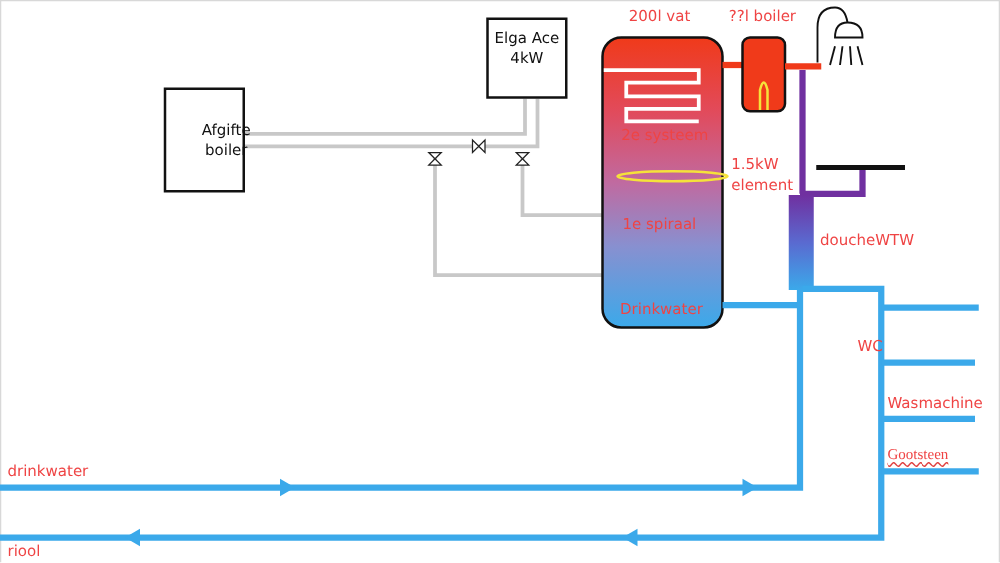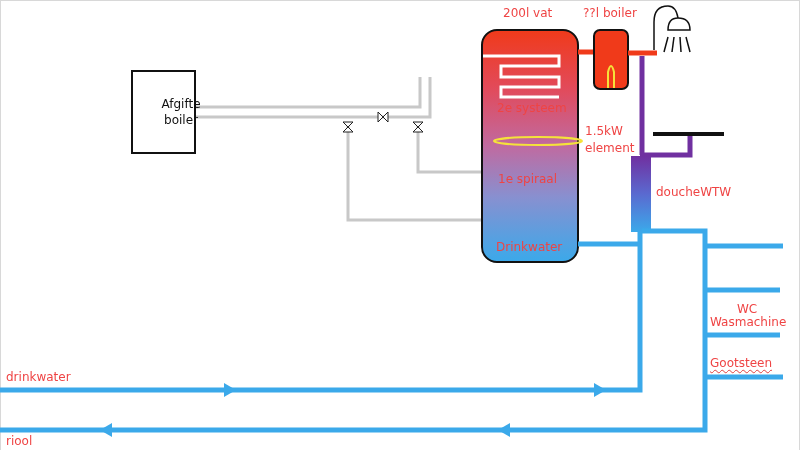--- a/index.html
+++ b/index.html
@@ -96,27 +96,31 @@
       <polygon points="594,383 606,390 594,397"></polygon>
       <polygon points="112,423 100,430 112,437"></polygon>
       <polygon points="510,423 498,430 510,437"></polygon>
     </g>
   </svg>
 
   <div class="box" style="left:131px;top:70px;width:65px;height:84px;flex-direction:column;padding-left:35px;">
     <span>Afgifte</span>
     <span>boiler</span>
   </div>
+  <div class="box" style="left:389px;top:14px;width:65px;height:65px;flex-direction:column;justify-content:flex-start;padding-top:6px;">
+    <span>Elga Ace</span>
+    <span>4kW</span>
+  </div>
 
   <div class="lbl" style="left:503px;top:6px;">200l vat</div>
   <div class="lbl" style="left:583px;top:6px;">??l boiler</div>
   <div class="lbl" style="left:497px;top:101px;">2e systeem</div>
   <div class="lbl" style="left:585px;top:124px;">1.5kW</div>
   <div class="lbl" style="left:585px;top:141px;">element</div>
   <div class="lbl" style="left:498px;top:155px;margin-top:17px;">1e spiraal</div>
   <div class="lbl" style="left:496px;top:240px;">Drinkwater</div>
   <div class="lbl" style="left:656px;top:185px;">doucheWTW</div>
-  <div class="lbl" style="left:737px;top:270px;margin-top:32px;">WC</div>
+  <div class="lbl" style="left:686px;top:270px;">WC</div>
   <div class="lbl" style="left:710px;top:315px;">Wasmachine</div>
-  <div class="lbl wavy" style="left:710px;top:356px;">Gootsteen</div>
+  <div class="lbl wavy" style="left:710px;top:356px;font-family:Liberation Serif, serif;">Gootsteen</div>
   <div class="lbl" style="left:6px;top:370px;">drinkwater</div>
   <div class="lbl" style="left:6px;top:434px;text-align:right;">riool</div>
 </div>
 
 </body></html>

